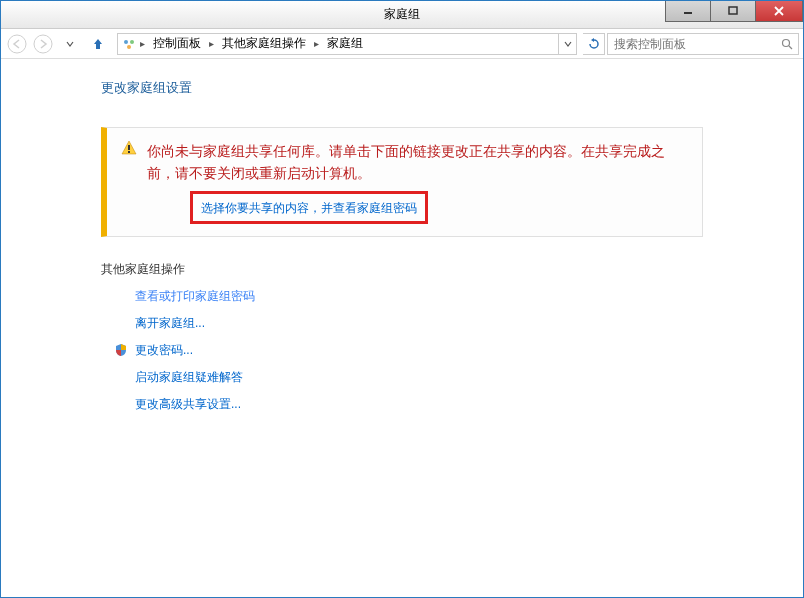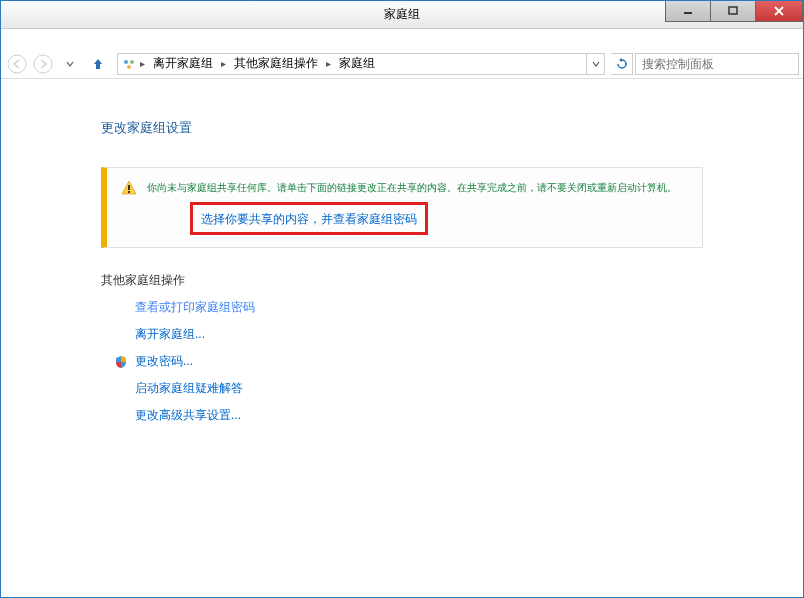--- a/index.html
+++ b/index.html
@@ -1,18 +1,18 @@
 <!DOCTYPE html>
 <html><head>
   <meta charset="utf-8">
   <style>
     * { margin: 0; padding: 0; box-sizing: border-box; font-family: "Microsoft YaHei", "Segoe UI", sans-serif; }
     body { width: 804px; height: 598px; background: #fff; position: relative; overflow: hidden; }
     
-    .window { border: 1px solid #2a7abf; width: 100%; height: 100%; display: flex; flex-direction: column; gap: 20px; }
+    .window { border: 1px solid #2a7abf; width: 100%; height: 100%; display: flex; flex-direction: column; }
     
     .titlebar { height: 28px; background: linear-gradient(#fefefe, #e8e8e8); display: flex; align-items: center; position: relative; border-bottom: 1px solid #ccc; }
     .titlebar-title { flex: 1; text-align: center; font-size: 12px; color: #000; }
     .caption-btns { display: flex; position: absolute; right: 0; top: 0; }
     .caption-btn { width: 46px; height: 21px; display: flex; align-items: center; justify-content: center; border: 1px solid #666; border-top: none; margin-left: -1px; }
     .caption-btn.min { background: linear-gradient(#d8d8d8, #c0c0c0); }
     .caption-btn.max { background: linear-gradient(#d8d8d8, #c0c0c0); }
     .caption-btn.close { background: linear-gradient(#e06060, #c83838); width: 48px; }
     .caption-btn svg { display: block; }
     
@@ -21,29 +21,29 @@
     .nav-arrow { width: 24px; height: 24px; border-radius: 50%; display: flex; align-items: center; justify-content: center; }
     .nav-arrow.disabled { opacity: 0.4; }
     
     .breadcrumb { flex: 1; height: 22px; border: 1px solid #ccc; display: flex; align-items: center; margin: 0 4px; background: #fff; }
     .bc-icon { width: 18px; display: flex; align-items: center; justify-content: center; margin-left: 2px; }
     .bc-item { padding: 0 6px; font-size: 12px; height: 100%; display: flex; align-items: center; }
     .bc-sep { font-size: 10px; color: #555; padding: 0 2px; }
     .bc-dropdown { width: 18px; border-left: 1px solid #ccc; height: 100%; display: flex; align-items: center; justify-content: center; }
     .bc-refresh { width: 22px; height: 22px; border: 1px solid #ccc; border-left: none; display: flex; align-items: center; justify-content: center; }
     
-    .searchbox { width: 164px; height: 22px; border: 1px solid #ccc; display: flex; align-items: center; background: #fff; }
+    .searchbox { width: 192px; height: 22px; border: 1px solid #ccc; display: flex; align-items: center; background: #fff; }
     .searchbox input { border: none; outline: none; flex: 1; padding: 0 6px; font-size: 12px; color: #888; background: transparent; }
     .search-icon { width: 22px; display: flex; align-items: center; justify-content: center; }
     
     .content { flex: 1; background: #fff; padding: 20px 100px; position: relative; overflow: auto; }
     .page-title { font-size: 13px; color: #1a5c99; margin-bottom: 30px; }
     
     .notice-box { border-left: 6px solid #f0b000; background: #fdfdfd; border-top: 1px solid #e0e0e0; border-right: 1px solid #e0e0e0; border-bottom: 1px solid #e0e0e0; padding: 12px 14px; display: flex; gap: 10px; }
-    .notice-text { font-size: 10px; color: #15803d; line-height: 1.6; }
+    .notice-text { font-size: 14px; color: #b91c1c; line-height: 1.6; }
     .notice-link { color: #0066cc; margin-top: 8px; font-size: 12px; }
     .highlight-box { border: 3px solid #e02020; padding: 4px 8px; margin-top: 6px; display: inline-block; margin-left: 43px; }
     .highlight-box .notice-link { margin-top: 0; }
     
     .section-title { font-size: 12px; color: #333; margin-top: 24px; margin-bottom: 10px; }
     .action-list { padding-left: 12px; }
     .action-item { display: flex; align-items: center; gap: 6px; font-size: 12px; color: #0066cc; margin-bottom: 10px; }
     .action-item.disabled { color: #3b82f6; }
     .action-icon { width: 16px; height: 16px; display: flex; align-items: center; justify-content: center; flex-shrink: 0; }
   </style>
@@ -99,21 +99,21 @@
 
     <div class="breadcrumb">
       <div class="bc-icon">
         <svg width="14" height="14">
             <circle cx="4" cy="5" r="2" fill="#5a9fd4"></circle>
             <circle cx="10" cy="5" r="2" fill="#7fc97f"></circle>
             <circle cx="7" cy="10" r="2" fill="#f0b050"></circle>
           </svg>
       </div>
       <span class="bc-sep">▸</span>
-      <span class="bc-item">离开家庭组</span>
+      <span class="bc-item">控制面板</span>
       <span class="bc-sep">▸</span>
       <span class="bc-item">其他家庭组操作</span>
       <span class="bc-sep">▸</span>
       <span class="bc-item">家庭组</span>
       <div style="flex:1"></div>
       <div class="bc-dropdown">
         <svg width="8" height="8">
             <path d="M1 2 L4 6 L7 2" fill="none" stroke="#555" stroke-width="1.2"></path>
           </svg>
       </div>

